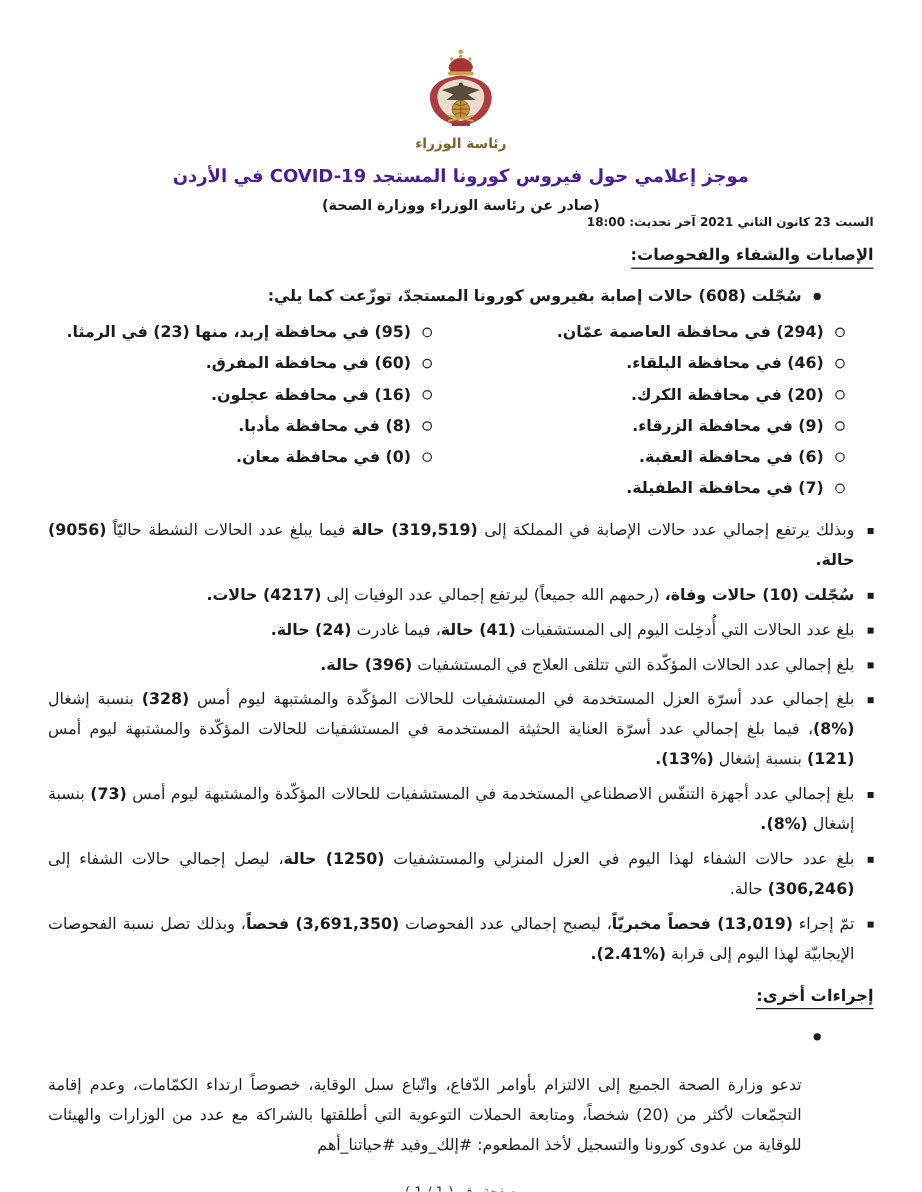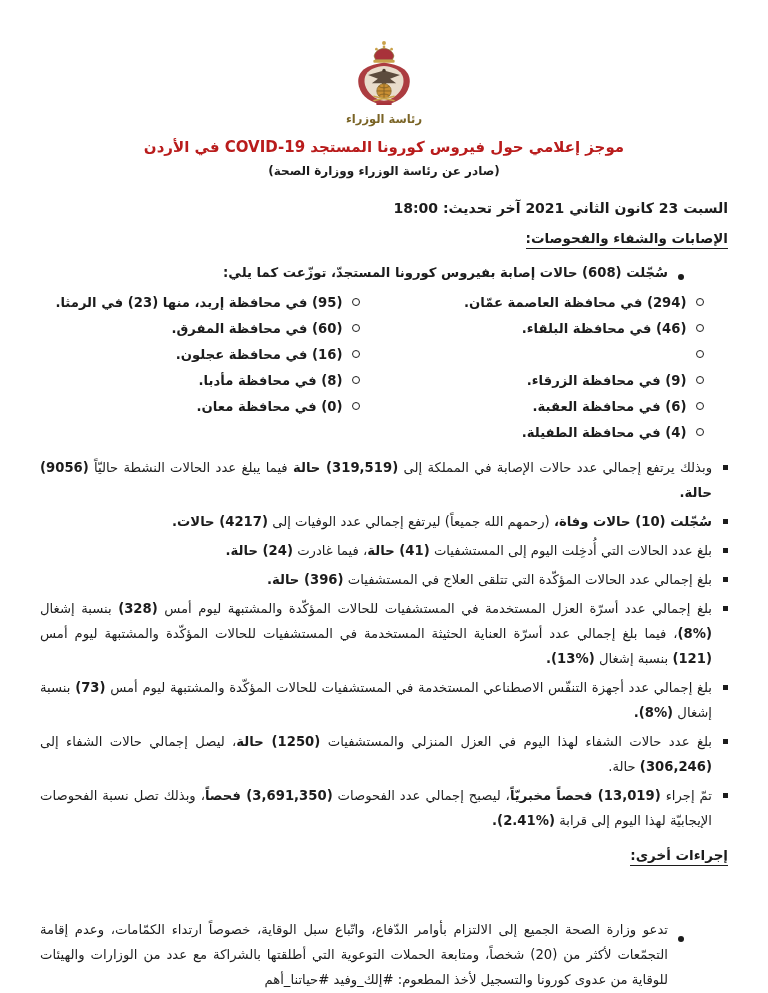--- a/index.html
+++ b/index.html
@@ -13,47 +13,47 @@
 
   
   .emblem-wrap { text-align:center; margin-top:40px; }
   .emblem-wrap svg { display:block; margin:0 auto; }
   .emblem-caption {
     margin-top:2px; font-size:11.5px; font-weight:bold;
     color:#7a6426; letter-spacing:1px; text-align:center;
   }
   .doc-title {
     margin:12px 0 0 0; text-align:center;
-    font-size:15px; font-weight:bold; color:#b91c1c;
+    font-size:15px; font-weight:bold; color:#4c1d95;
   }
   .doc-subtitle {
     margin-top:8px; text-align:center;
     font-size:12px; font-weight:bold;
   }
   .date-line {
-    margin-top:22px; text-align:right;
-    font-size:14px; font-weight:bold;
+    margin-top:2px; text-align:right;
+    font-size:10px; font-weight:bold;
   }
 
   
   .section-heading {
     margin:14px 0 0 0; font-size:13.5px; font-weight:bold;
     text-align:right;
   }
   .section-heading span {
     display:inline-block; border-bottom:1.6px solid #1c1c1c; padding-bottom:2px;
   }
 
   
   ul { list-style:none; margin:0; padding:0; }
   li { display:flex; align-items:flex-start; }
   .body-text { font-size:13.2px; line-height:25px; }
 
   
-  .disc-item { padding-right:44px; margin-top:11px;align-items:center; }
+  .disc-item { padding-right:44px; margin-top:11px; }
   .disc-marker {
     flex:0 0 auto; width:6px; height:6px; border-radius:50%;
     background:#1c1c1c; margin-top:9px; margin-left:10px;
   }
   .intro-text { font-weight:bold; }
   .action-text { text-align:justify;margin-top:40px; }
 
   
   .gov-grid {
     display:grid; grid-template-columns:1fr 1fr;
@@ -131,35 +131,36 @@
           <span class="gov-text">(294) في محافظة العاصمة عمّان.</span>
         </li>
 
         <li class="gov-item">
           <span class="o-marker"></span>
           <span class="gov-text">(46) في محافظة البلقاء.</span>
         </li>
 
         <li class="gov-item">
           <span class="o-marker"></span>
+          <span class="gov-text">(20) في محافظة الكرك.</span>
         </li>
 
         <li class="gov-item">
           <span class="o-marker"></span>
           <span class="gov-text">(9) في محافظة الزرقاء.</span>
         </li>
 
         <li class="gov-item">
           <span class="o-marker"></span>
           <span class="gov-text">(6) في محافظة العقبة.</span>
         </li>
 
         <li class="gov-item">
           <span class="o-marker"></span>
-          <span class="gov-text">(4) في محافظة الطفيلة.</span>
+          <span class="gov-text">(7) في محافظة الطفيلة.</span>
         </li>
       </ul>
     <ul class="gov-col">
 
         <li class="gov-item">
           <span class="o-marker"></span>
           <span class="gov-text">(95) في محافظة إربد، منها (23) في الرمثا.</span>
         </li>
 
         <li class="gov-item">

